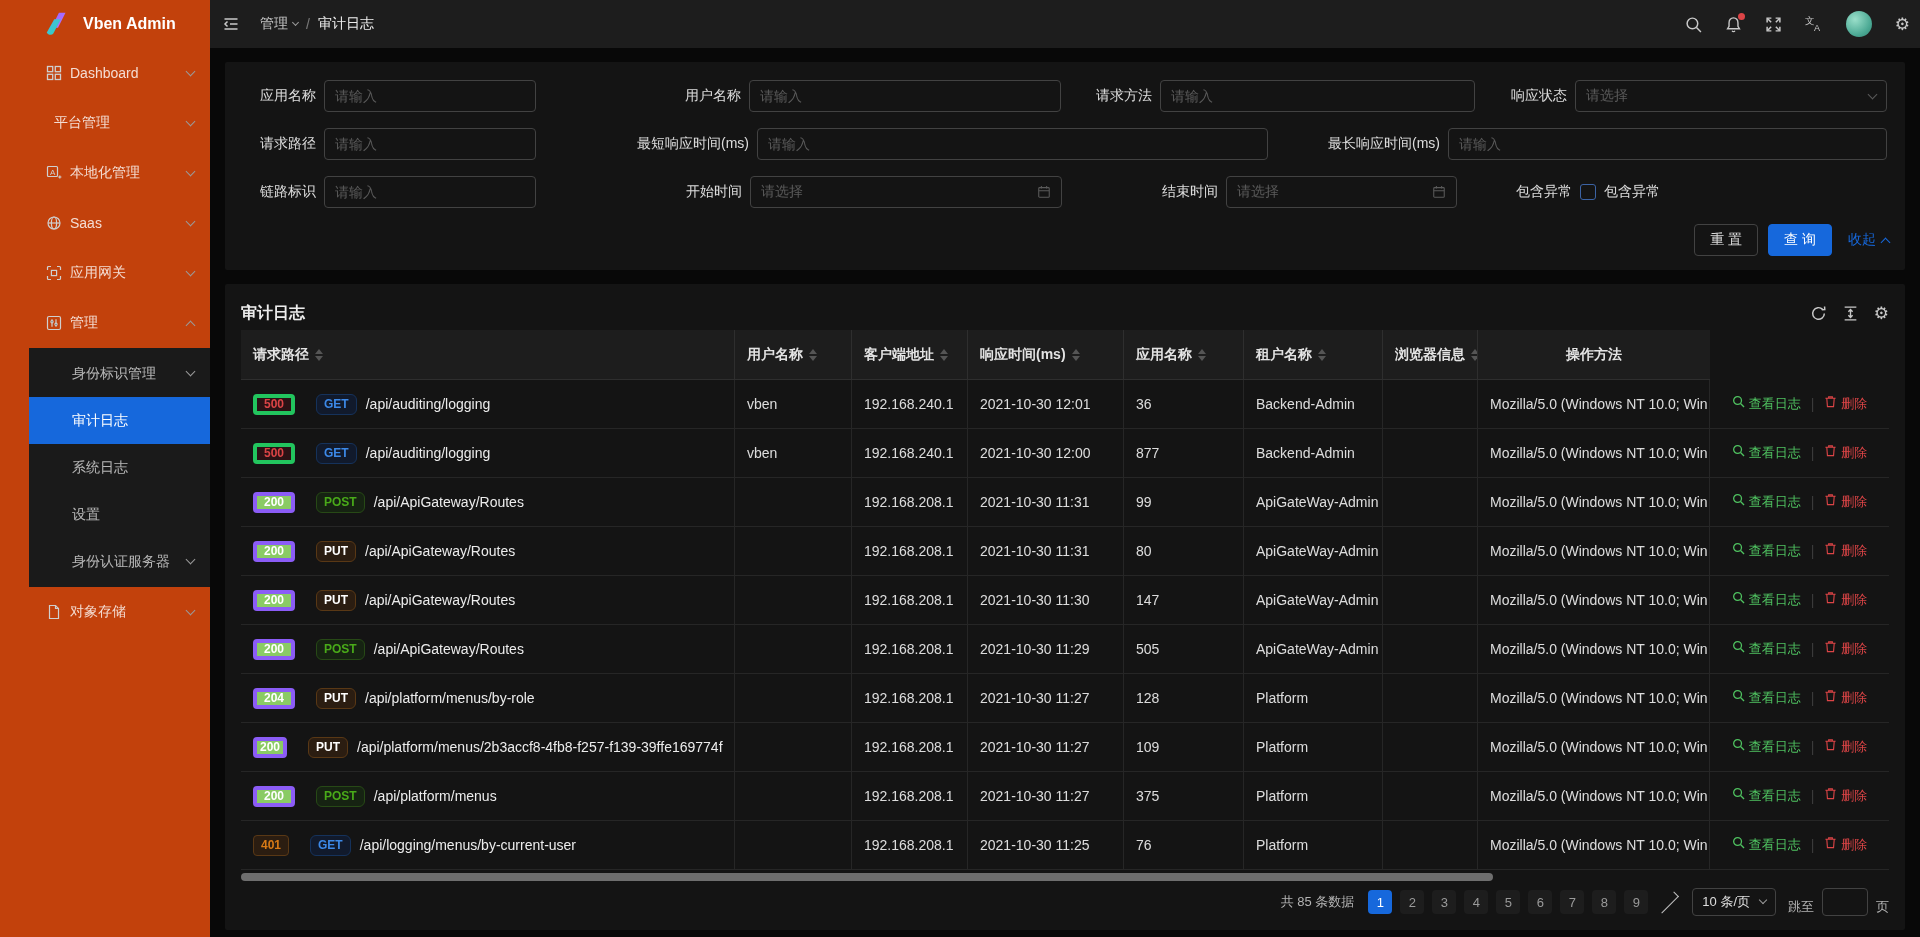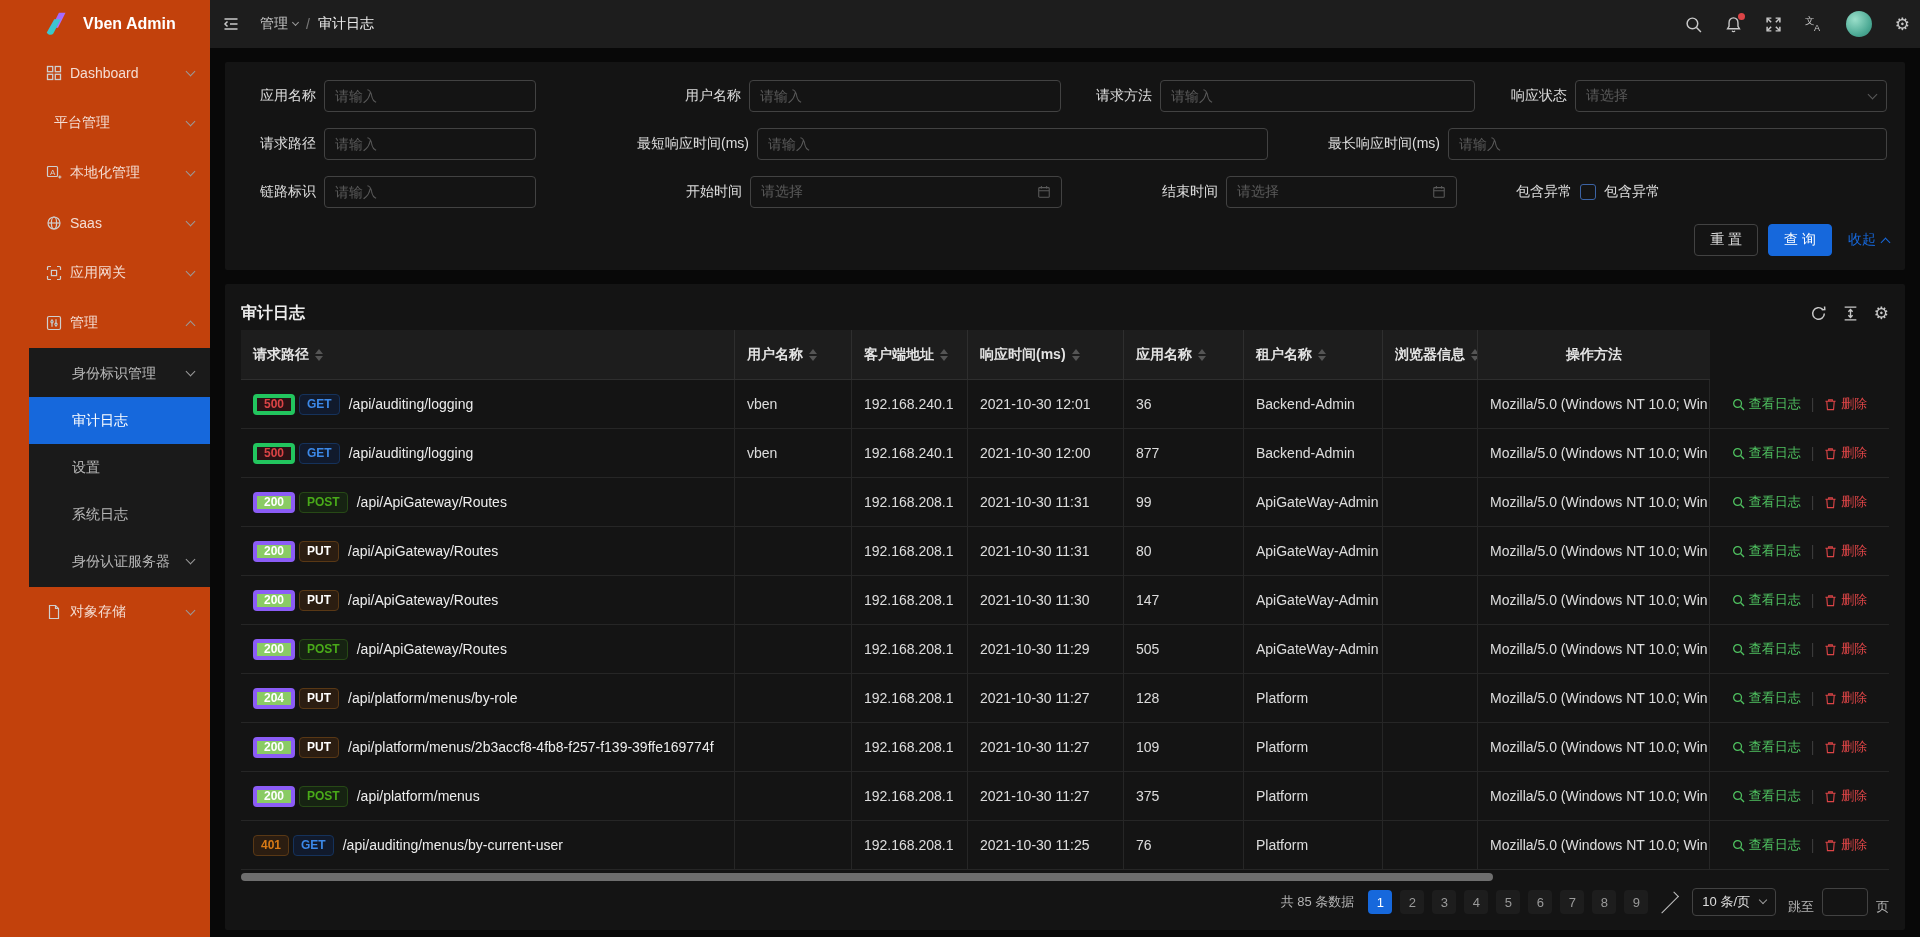--- a/index.html
+++ b/index.html
@@ -82,26 +82,26 @@
   .sorter { display:flex; flex-direction:column; gap:2px; }
   .caret-up { width:0; height:0; border-left:4px solid transparent; border-right:4px solid transparent; border-bottom:5px solid #555; }
   .caret-down { width:0; height:0; border-left:4px solid transparent; border-right:4px solid transparent; border-top:5px solid #555; }
   .td { height:49px; display:flex; align-items:center; padding:0 12px; border-right:1px solid #262626; border-bottom:1px solid #262626; color:rgba(255,255,255,0.85); white-space:nowrap; overflow:hidden; }
   .td:last-child { border-right:none; justify-content:center; }
   .badge { display:inline-flex; align-items:center; justify-content:center; height:21px; border-radius:4px; font-size:12px; font-weight:600; padding:0 7px; }
   .badge-status { min-width:34px; }
   .badge-status[data-variant="success"] { background:#8acb64; border:4px solid #8b5cf6; color:#fff; }
   .badge-status[data-variant="error"]   { background:#2a1215; border:4px solid #22c55e; color:#dc4446; }
   .badge-status[data-variant="warning"] { background:#2b1d11; border:1px solid #593815; color:#d87a16; }
-  .badge-method { margin-left:4px; }
+  .badge-method { margin-left:21px;border-radius:6px; }
   .badge-method[data-variant="get"]  { background:#111a2c; border:1px solid #15325b; color:#3c89e8; }
   .badge-method[data-variant="post"] { background:#162312; border:1px solid #274916; color:#49aa19; }
   .badge-method[data-variant="put"]  { background:#2b1d11; border:1px solid #593815; color:#ffffff; }
   .path-text { margin-left:9px; color:rgba(255,255,255,0.92); }
-  .act-link { display:inline-flex; align-items:center; gap:4px; cursor:pointer; font-size:13px; }
+  .act-link { display:inline-flex; gap:4px; cursor:pointer; font-size:13px; }
   .act-view { color:#4fc260; }
   .act-del { color:#dc4446; }
   .act-sep { color:#3a3a3a; margin:0 10px; }
 
   .hscroll { height:8px; margin-top:3px; flex:0 0 8px; }
   .hscroll .thumb { height:8px; width:76%; background:#6e6e6e; border-radius:4px; cursor:pointer; }
 
   
   .pagination { height:36px; margin-top:3px; display:flex; align-items:center; justify-content:flex-end; gap:8px; font-size:13px; color:#b3b3b3; flex:0 0 36px; }
   .pg-total { margin-right:6px; }
@@ -205,24 +205,24 @@
 
     <div class="submenu">
       <div class="smi">
         <span class="mi-label">身份标识管理</span>
         <span class="chev down dim"></span>
       </div>
       <div class="smi active">
         <span class="mi-label">审计日志</span>
       </div>
       <div class="smi">
+        <span class="mi-label">系统日志</span>
+      </div>
+      <div class="smi">
         <span class="mi-label">设置</span>
-      </div>
-      <div class="smi">
-        <span class="mi-label">系统日志</span>
       </div>
       <div class="smi">
         <span class="mi-label">身份认证服务器</span>
         <span class="chev down dim"></span>
       </div>
     </div>
 
     <div class="mi">
       <span class="mi-icon">
         <svg width="16" height="16" viewBox="0 0 16 16" fill="none" stroke="currentColor" stroke-width="1.2">
@@ -723,21 +723,21 @@
                 </svg>
               <span>删除</span>
             </span>
           </div>
         </div>
 
         <div class="trow">
           <div class="td">
             <span class="badge badge-status" data-variant="warning">401</span>
             <span class="badge badge-method" data-variant="get">GET</span>
-            <span class="path-text">/api/auditing/menus/by-current-user</span>
+            <span class="path-text">/api/logging/menus/by-current-user</span>
           </div>
           <div class="td"></div>
           <div class="td">192.168.208.1</div>
           <div class="td">2021-10-30 11:25</div>
           <div class="td">76</div>
           <div class="td">Platform</div>
           <div class="td"></div>
           <div class="td">Mozilla/5.0 (Windows NT 10.0; Win</div>
           <div class="td">
             <span class="act-link act-view">

